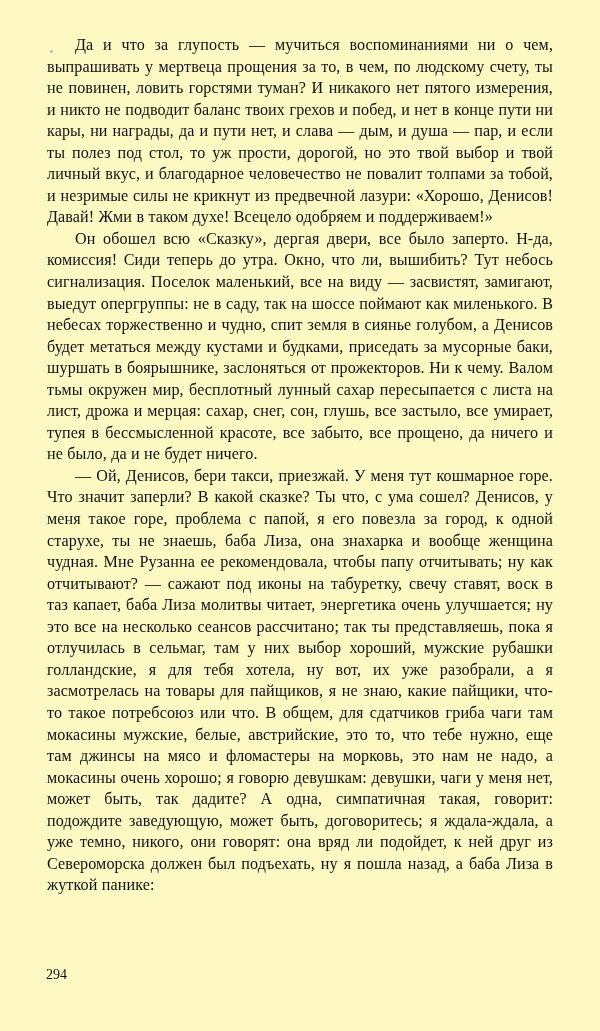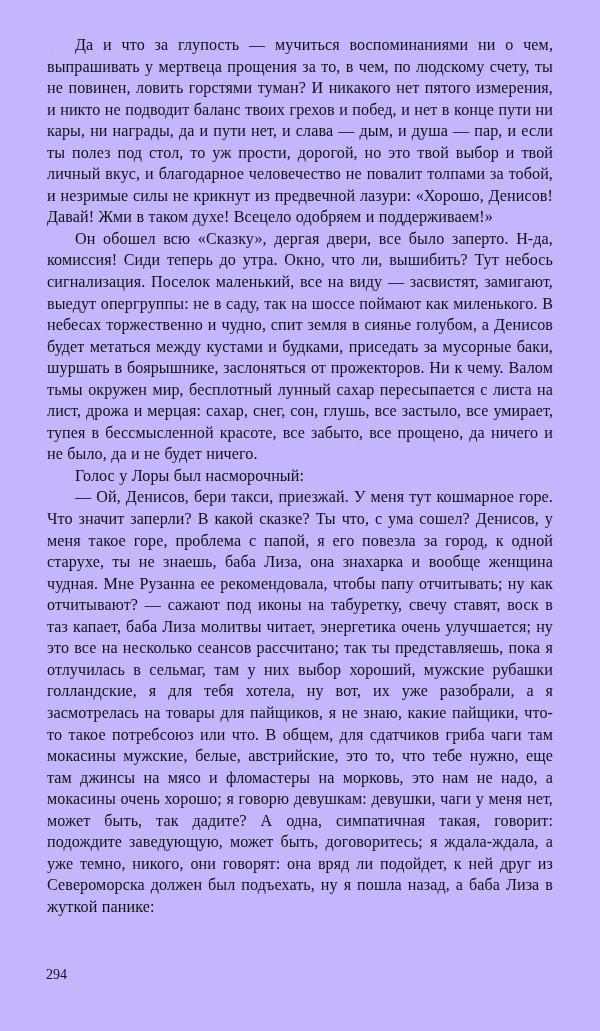--- a/index.html
+++ b/index.html
@@ -7,21 +7,21 @@
     padding: 0;
     background: #ffffff;
   }
   body {
     font-family: "Liberation Serif", "DejaVu Serif", serif;
   }
   #page {
     position: relative;
     width: 600px;
     height: 1031px;
-    background: #c4b5fd;
+    background: #fef9c3;
     overflow: hidden;
   }
   #text-block {
     position: absolute;
     left: 47px;
     top: 34px;
     width: 506px;
   }
   .para {
     margin: 0;
@@ -61,19 +61,18 @@
 </head>
 <body>
 
 <div id="page">
 
   <div class="speck"></div>
 
   <div id="text-block">
     <p class="para">Да и что за глупость — мучиться воспоминаниями ни о чем, выпрашивать у мертвеца прощения за то, в чем, по людскому счету, ты не повинен, ловить горстями туман? И никакого нет пятого измерения, и никто не подводит баланс твоих грехов и побед, и нет в конце пути ни кары, ни награды, да и пути нет, и слава — дым, и душа — пар, и если ты полез под стол, то уж прости, дорогой, но это твой выбор и твой личный вкус, и благодарное человечество не повалит толпами за тобой, и незримые силы не крикнут из предвечной лазури: «Хорошо, Денисов! Давай! Жми в таком духе! Всецело одобряем и поддерживаем!»</p>
     <p class="para">Он обошел всю «Сказку», дергая двери, все было заперто. Н-да, комиссия! Сиди теперь до утра. Окно, что ли, вышибить? Тут небось сигнализация. Поселок маленький, все на виду — засвистят, замигают, выедут опергруппы: не в саду, так на шоссе поймают как миленького. В небесах торжественно и чудно, спит земля в сиянье голубом, а Денисов будет метаться между кустами и будками, приседать за мусорные баки, шуршать в боярышнике, заслоняться от прожекторов. Ни к чему. Валом тьмы окружен мир, бесплотный лунный сахар пересыпается с листа на лист, дрожа и мерцая: сахар, снег, сон, глушь, все застыло, все умирает, тупея в бессмысленной красоте, все забыто, все прощено, да ничего и не было, да и не будет ничего.</p>
-    <p class="para">Голос у Лоры был насморочный:</p>
     <p class="para">— Ой, Денисов, бери такси, приезжай. У меня тут кошмарное горе. Что значит заперли? В какой сказке? Ты что, с ума сошел? Денисов, у меня такое горе, проблема с папой, я его повезла за город, к одной старухе, ты не знаешь, баба Лиза, она знахарка и вообще женщина чудная. Мне Рузанна ее рекомендовала, чтобы папу отчитывать; ну как отчитывают? — сажают под иконы на табуретку, свечу ставят, воск в таз капает, баба Лиза молитвы читает, энергетика очень улучшается; ну это все на несколько сеансов рассчитано; так ты представляешь, пока я отлучилась в сельмаг, там у них выбор хороший, мужские рубашки голландские, я для тебя хотела, ну вот, их уже разобрали, а я засмотрелась на товары для пайщиков, я не знаю, какие пайщики, что-то такое потребсоюз или что. В общем, для сдатчиков гриба чаги там мокасины мужские, белые, австрийские, это то, что тебе нужно, еще там джинсы на мясо и фломастеры на морковь, это нам не надо, а мокасины очень хорошо; я говорю девушкам: девушки, чаги у меня нет, может быть, так дадите? А одна, симпатичная такая, говорит: подождите заведующую, может быть, договоритесь; я ждала-ждала, а уже темно, никого, они говорят: она вряд ли подойдет, к ней друг из Североморска должен был подъехать, ну я пошла назад, а баба Лиза в жуткой панике:</p>
   </div>
 
   <div id="page-number">294</div>
 
 </div>
 
 </body></html>

